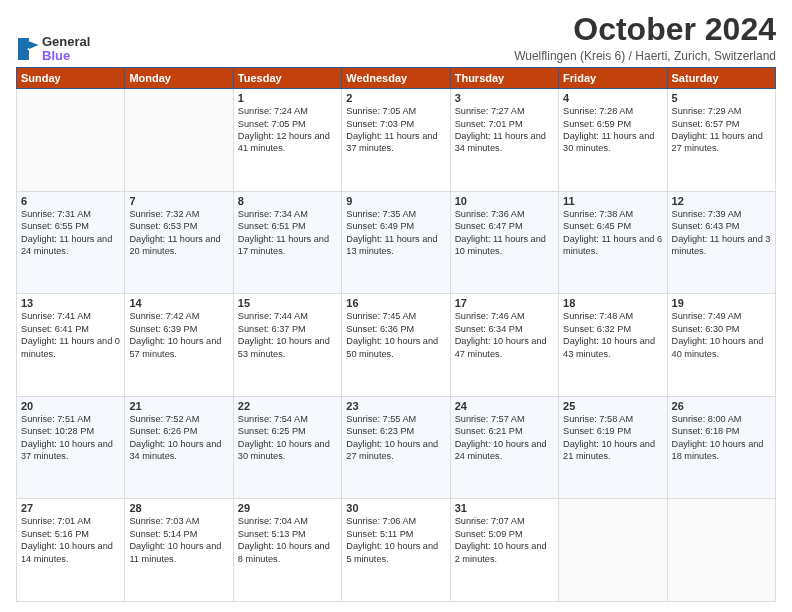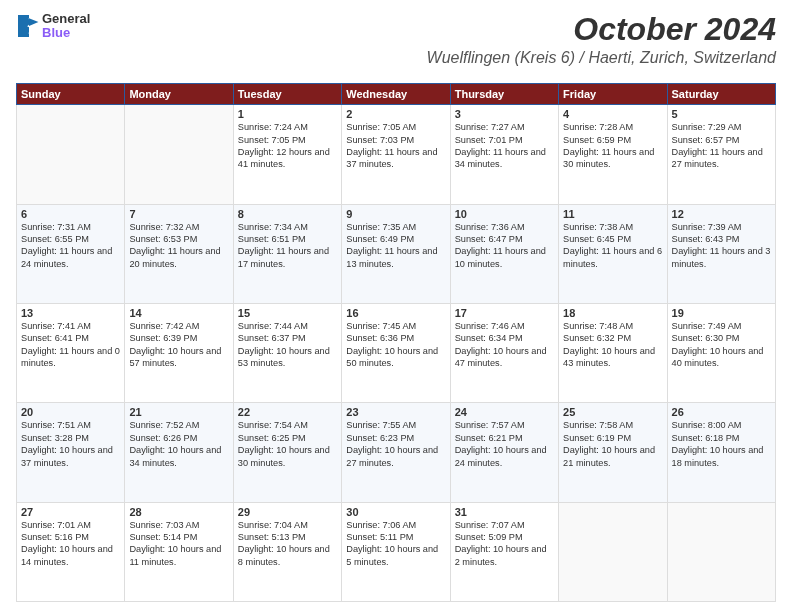--- a/index.html
+++ b/index.html
@@ -12,23 +12,23 @@
     }
     .page {
       width: 792px;
       height: 612px;
       padding: 12px 16px 10px;
       display: flex;
       flex-direction: column;
     }
     .header {
       display: flex;
-      align-items: flex-start;
+      align-items: flex-end;
       justify-content: space-between;
-      margin-bottom: 16px;
+      margin-bottom: 4px;
     }
     .logo {
       display: flex;
       align-items: center;
       gap: 2px;
     }
     .logo-text {
       display: flex;
       flex-direction: column;
       font-size: 13px;
@@ -37,41 +37,40 @@
     }
     .logo-text span:first-child { color: #333; }
     .logo-text span:last-child { color: #1a6faf; }
     .logo-icon {
       width: 22px;
       height: 22px;
       margin-left: 2px;
     }
     .title-block {
       text-align: right;
-      font-style: italic;
     }
     .month-title {
       font-size: 32px;
       font-weight: bold;
       color: #333;
       line-height: 1.1;
     }
     .subtitle {
-      font-size: 16px;
+      font-size: 12px;
       color: #555;
       margin-top: 2px;
     }
     .calendar {
       width: 100%;
       border-collapse: collapse;
       flex: 1;
       table-layout: fixed;
     }
     .calendar th {
-      background: #7f1d1d;
+      background: #c2410c;
       color: #fff;
       font-size: 11px;
       font-weight: bold;
       padding: 4px 4px;
       text-align: left;
       border: 1px solid #2a5a9f;
     }
     .calendar td {
       vertical-align: top;
       padding: 3px 4px;
@@ -253,21 +252,21 @@
             <span class="day-num">19</span>
             <div class="cell-text">Sunrise: 7:49 AM</div>
             <div class="cell-text">Sunset: 6:30 PM</div>
             <div class="cell-text">Daylight: 10 hours and 40 minutes.</div>
           </td>
         </tr>
         <tr>
           <td>
             <span class="day-num">20</span>
             <div class="cell-text">Sunrise: 7:51 AM</div>
-            <div class="cell-text">Sunset: 3:28 PM</div>
+            <div class="cell-text">Sunset: 10:28 PM</div>
             <div class="cell-text">Daylight: 10 hours and 37 minutes.</div>
           </td>
           <td>
             <span class="day-num">21</span>
             <div class="cell-text">Sunrise: 7:52 AM</div>
             <div class="cell-text">Sunset: 6:26 PM</div>
             <div class="cell-text">Daylight: 10 hours and 34 minutes.</div>
           </td>
           <td>
             <span class="day-num">22</span>

